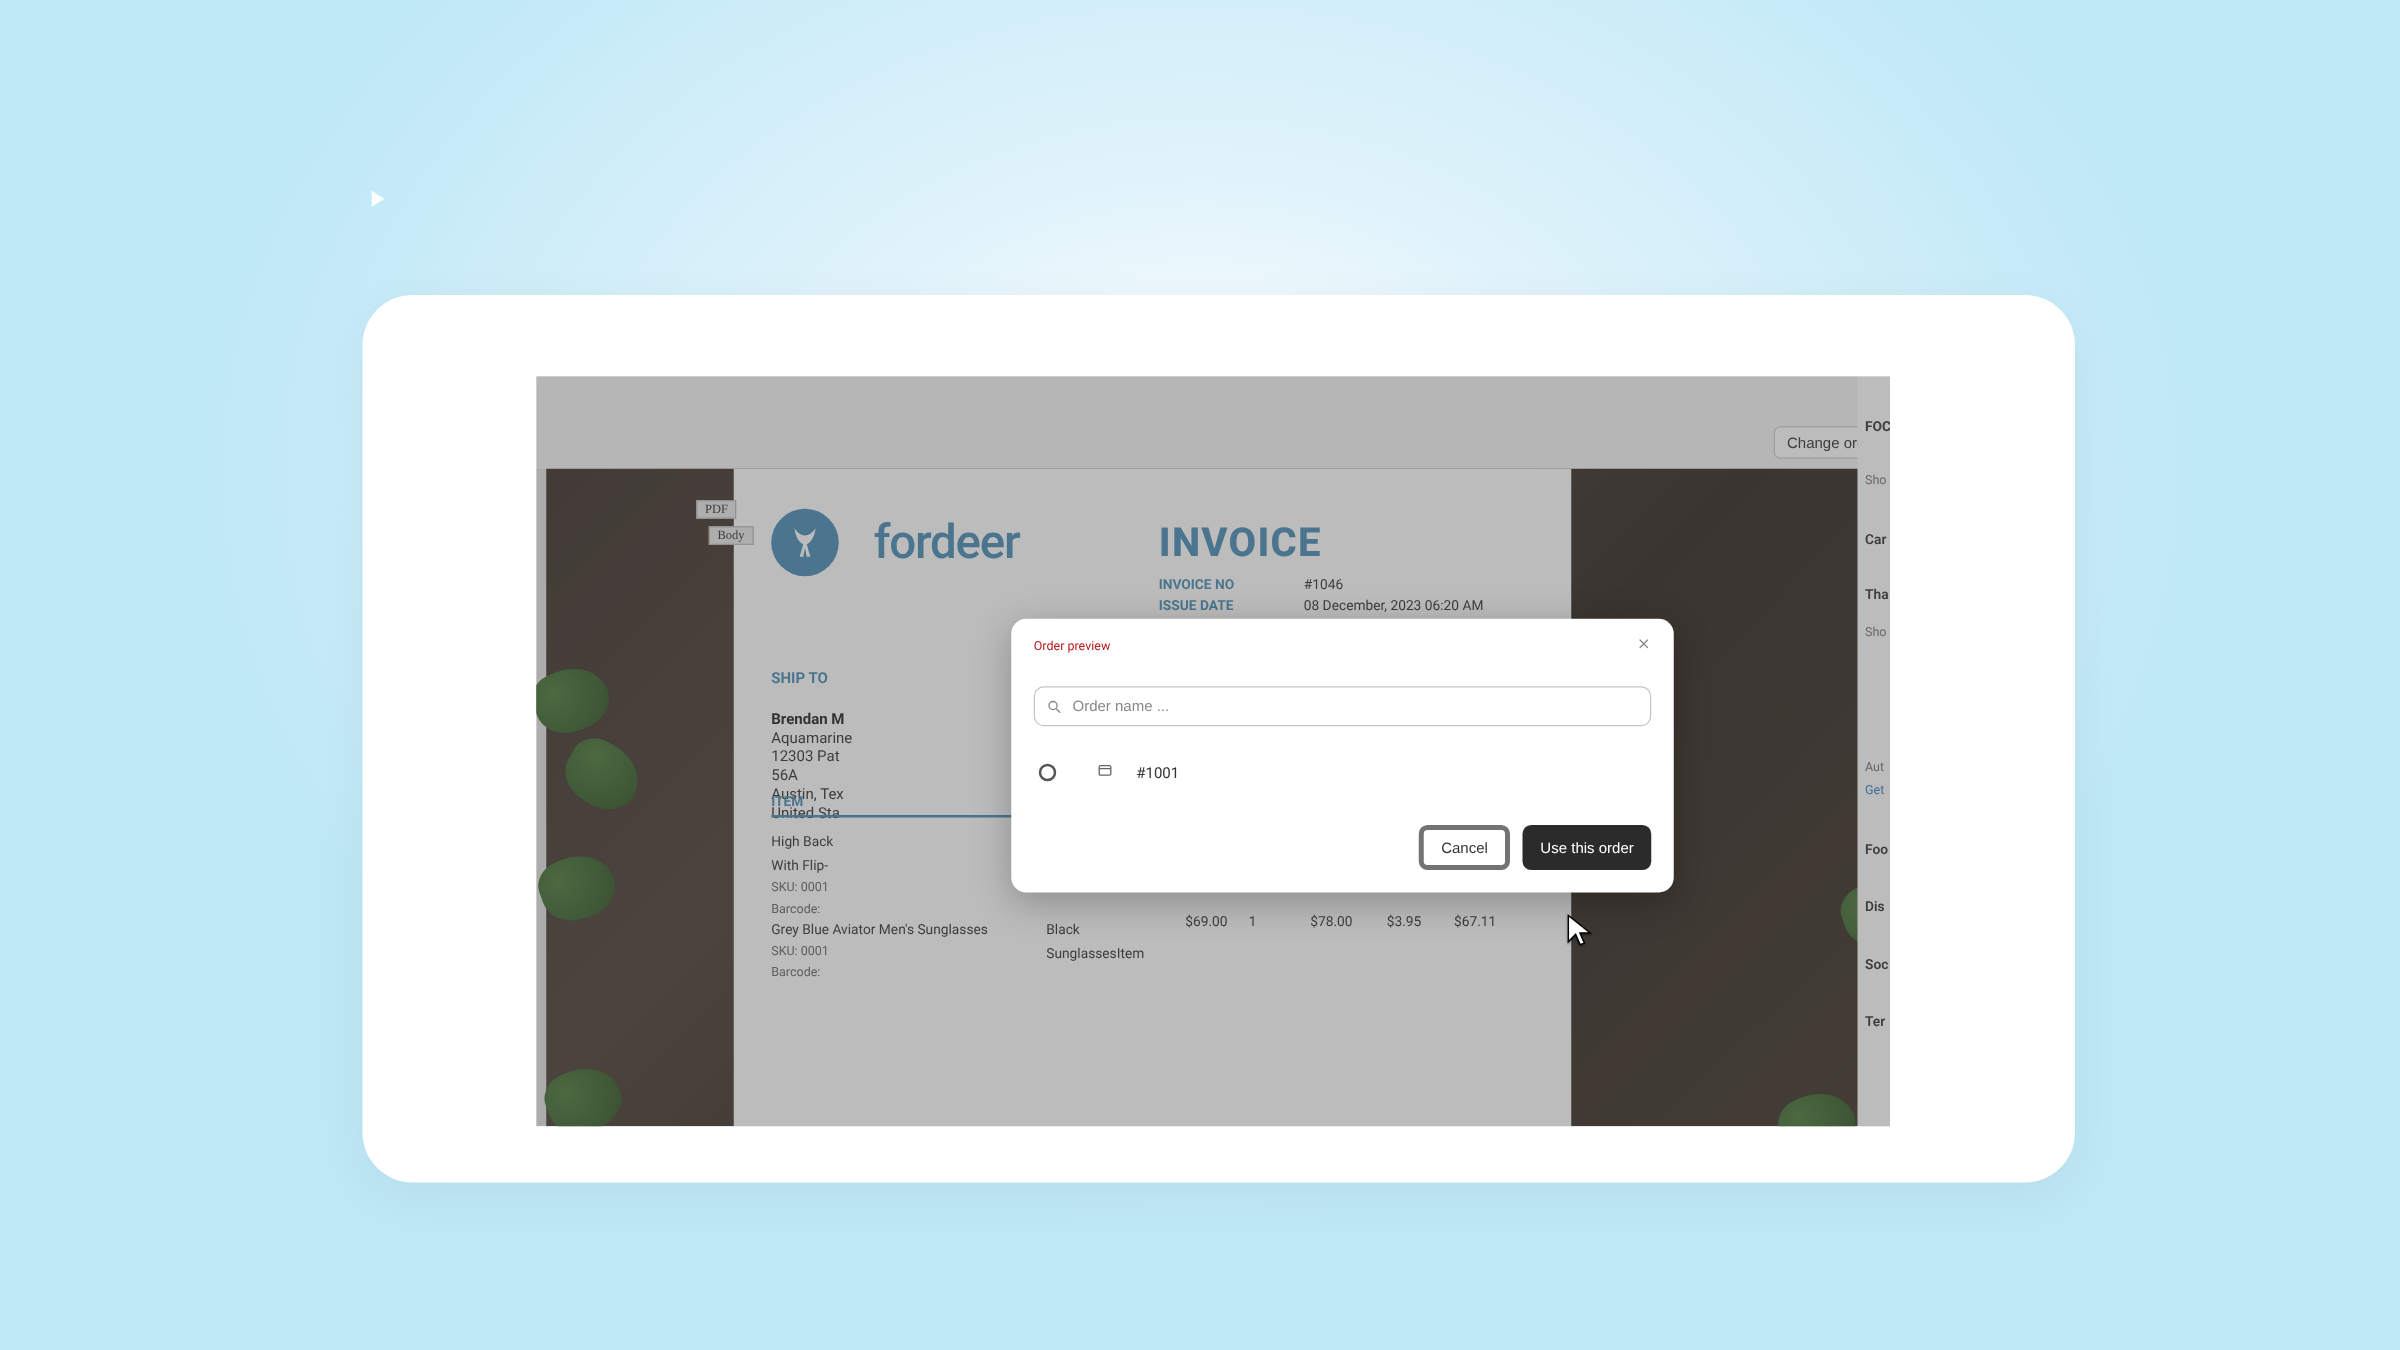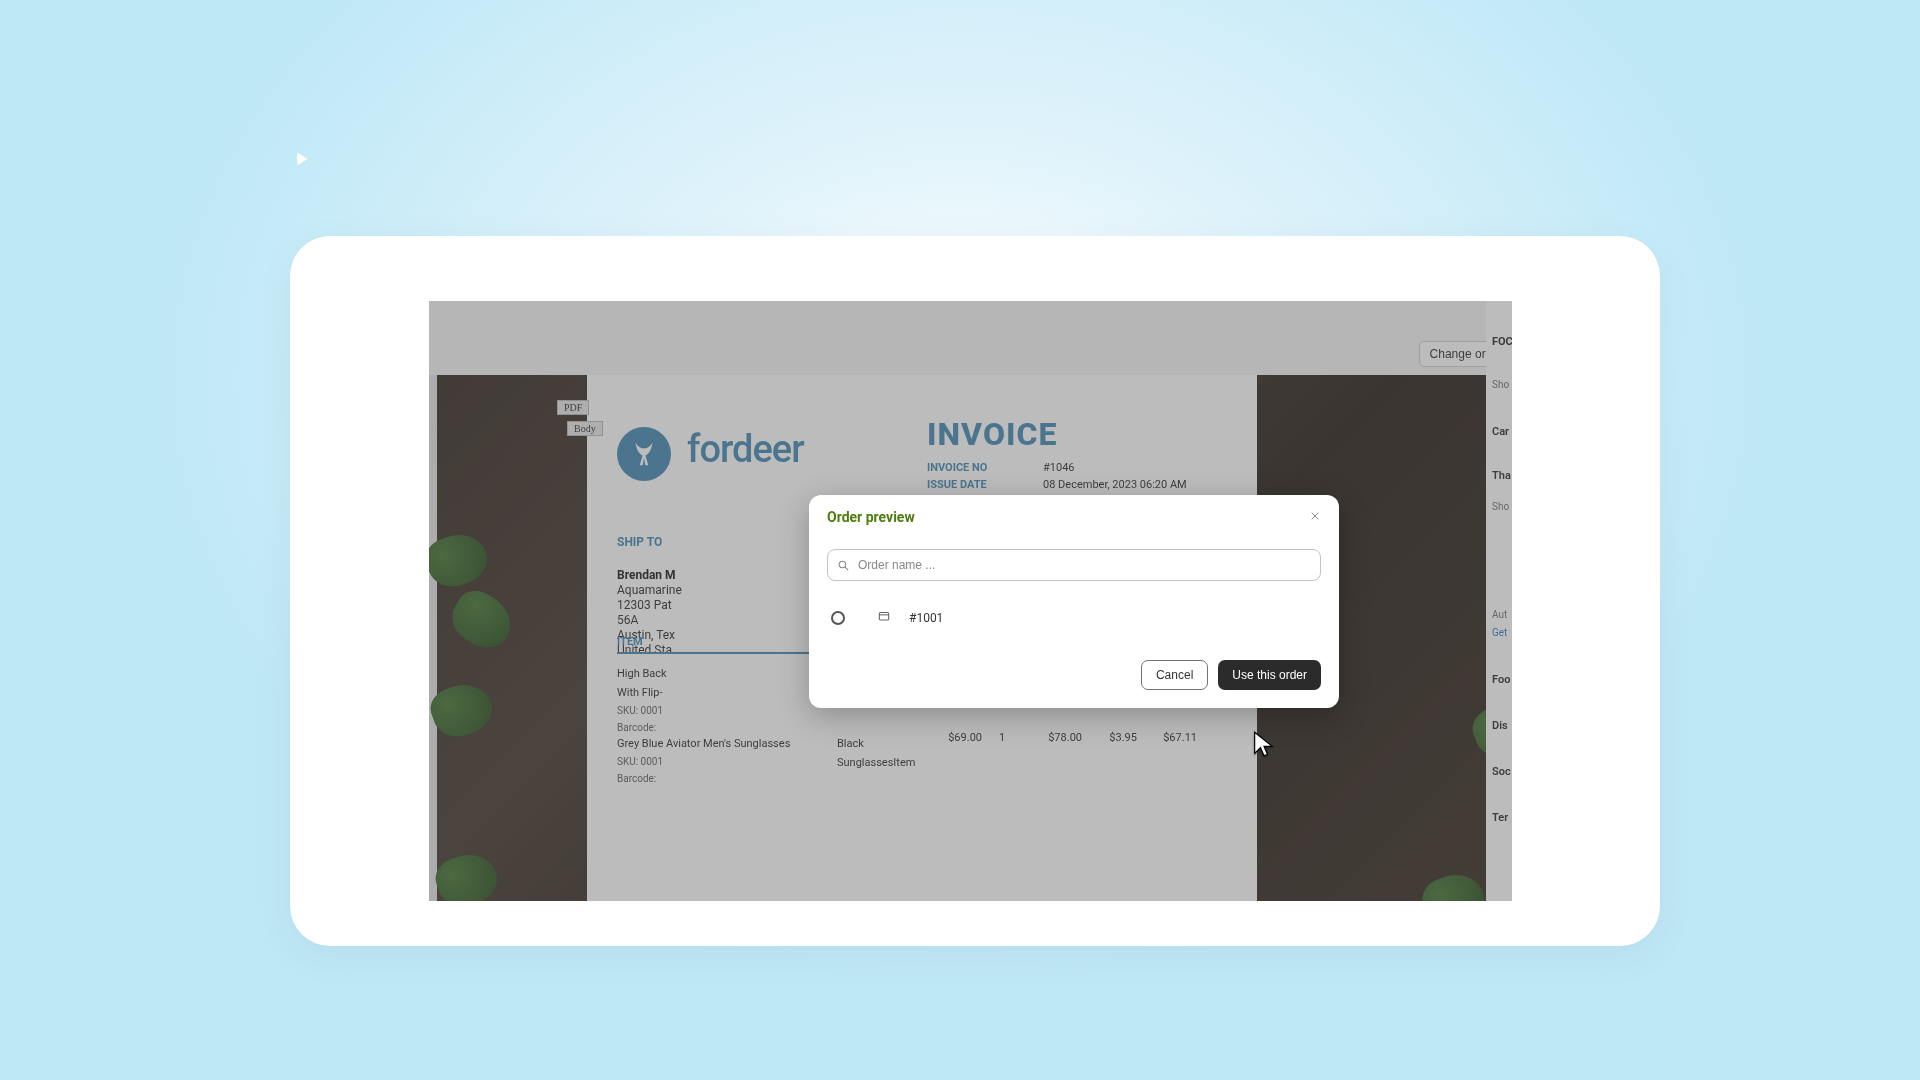--- a/index.html
+++ b/index.html
@@ -50,21 +50,21 @@
 .l4 { top:480px; left:0px; } .l5 { top:500px; right:30px; } .l6 { top:330px; right:-20px; }
 
 
 .invoice {
   position:absolute; top:0; left:150px; width:670px; height:600px; background:#fff;
 }
 .tag { position:absolute; background:#e8e8e8; border:1px solid #bbb; font-size:10px; padding:1px 6px; color:#333;font-family:Liberation Serif, serif; }
 .tag-pdf { top:25px; left:-30px; }
 .tag-body { top:46px; left:-20px; }
 
-.logo-row { position:absolute; top:52px; left:30px; display:flex; gap:16px; }
+.logo-row { position:absolute; top:32px; left:30px; display:flex; align-items:center; gap:28px; }
 .logo-circ { width:54px; height:54px; background:#4a8db5; border-radius:50%; display:flex; align-items:center; justify-content:center; }
 .logo-circ svg { width:34px; height:34px; }
 .logo-text { font-size:38px; font-weight:500; color:#4a8db5; letter-spacing:-1px; }
 
 .inv-title { position:absolute; top:40px; left:340px; font-size:32px; font-weight:800; color:#4a8db5; letter-spacing:1px; }
 .inv-meta { position:absolute; top:84px; left:340px; font-size:11px; line-height:17px; }
 .inv-meta .row { display:flex;gap:34px; }
 .inv-meta .lbl { width:82px; color:#4a8db5; font-weight:700; }
 .inv-meta .val { color:#333; }
 
@@ -86,37 +86,37 @@
 .side div { position:absolute; left:6px; white-space:nowrap; }
 
 
 .modal {
   position:absolute; z-index:10;
   top:194px; left:380px; width:530px;
   background:#fff; border-radius:12px;
   box-shadow: 0 8px 30px rgba(0,0,0,0.25);
 }
 .m-head { display:flex; justify-content:space-between; align-items:center; padding:14px 18px; }
-.m-title { font-size:14px; font-weight:700; color:#4d7c0f; }
+.m-title { font-size:10px; font-weight:400; color:#b91c1c; }
 .m-close { font-size:14px; color:#888; cursor:pointer; }
 .m-body { padding: 10px 18px 6px; }
 .search-wrap { position:relative; margin-bottom:14px; }
 .search-input { width:100%; padding:8px 10px 8px 30px; border:1px solid #c4c4c4; border-radius:8px; font-size:12px; color:#333; background:#fff; }
 .search-input::placeholder { color:#888; }
 .search-ic { position:absolute; left:10px; top:8px; color:#888; }
 .order-row { display:flex; align-items:center; gap:16px; padding: 0 4px; }
 .radio { width:14px; height:14px; border:2px solid #555; border-radius:50%; flex-shrink:0; display:flex; align-items:center; justify-content:center;}
 .radio.sel::after{content:'';width:6px;height:6px;background:#555;border-radius:50%;}
 .order-card { flex:1; background:#f1f1f1; border-radius:8px; padding:14px 16px; display:flex; align-items:center; gap:18px; font-size:12px; color:#333; position:relative; }
 .order-card.plain { background:transparent; }
 .order-ic { color:#666; }
 .check-ic { position:absolute; right:14px; color:#333; }
 .m-foot { display:flex; justify-content:flex-end; gap:10px; padding:14px 18px 18px; }
 .btn { font-size:12px; padding:7px 14px; border-radius:7px; cursor:pointer; }
-.btn-cancel { background:#fff; border:1px solid #737373; color:#333; }
+.btn-cancel { background:#fff; border:4px solid #737373; color:#333; }
 .btn-primary { background:#2b2b2b; color:#fff; border:none; }
 
 
 .cursor { position:absolute; z-index:20; top:429px; left:821px; pointer-events:none; }
 .cursor svg { width:28px; height:28px; filter: drop-shadow(0 1px 1px rgba(0,0,0,0.4)); }
 </style>
 </head>
 <body>
 
 <div class="breadcrumb">

